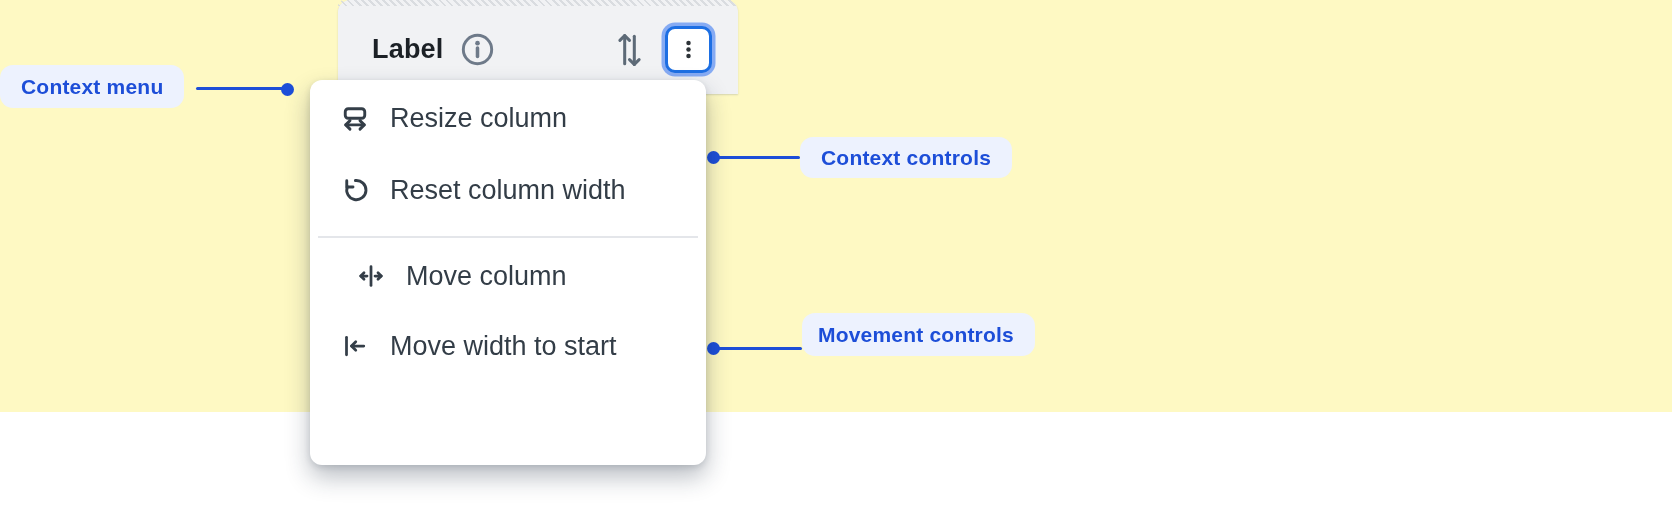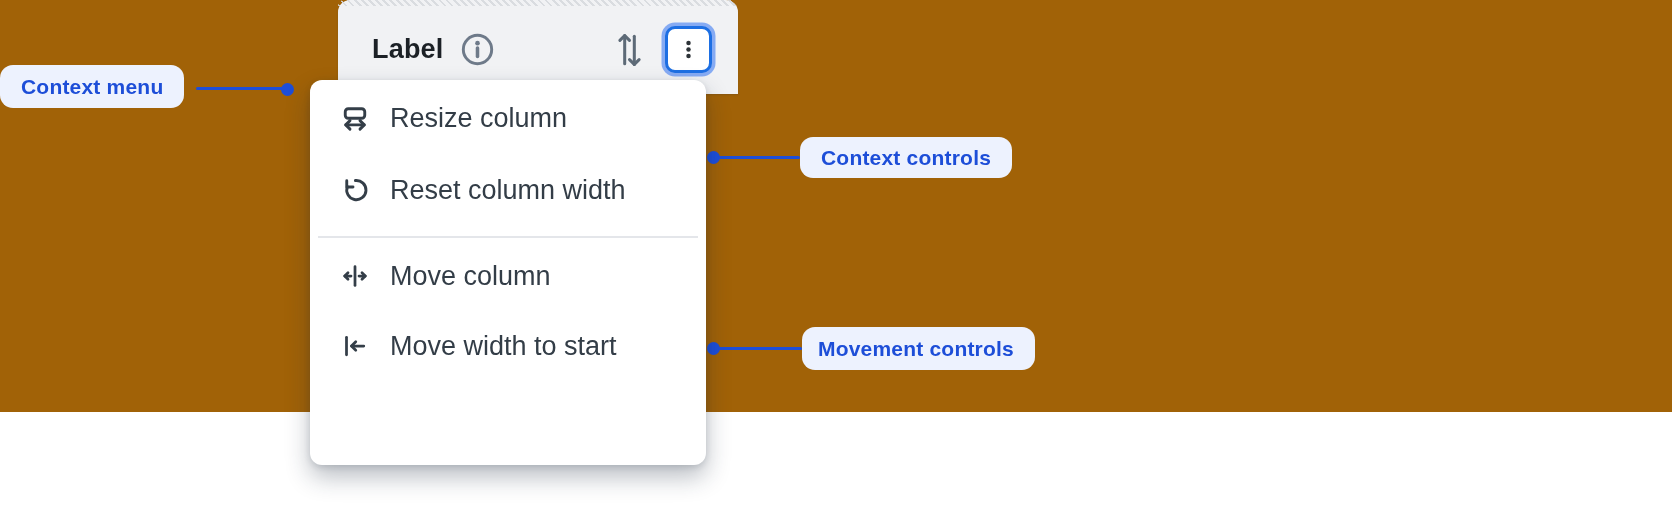--- a/index.html
+++ b/index.html
@@ -10,21 +10,21 @@
     --menu-text:#333d47;
     --focus-ring-inner:#1d6fe3;
     --focus-ring-outer:#86abf3;
     --muted-icon:#66717f;
     --label-text:#1c2126;
     --divider:#e4e6ea;
   }
   *{margin:0;padding:0;box-sizing:border-box;}
   html,body{width:1672px;height:512px;background:#ffffff;overflow:hidden;
     font-family:"Liberation Sans","DejaVu Sans",sans-serif;}
-  .stage{position:relative;width:1672px;height:412px;background:#a16207;text-align:center;}
+  .stage{position:relative;width:1672px;height:412px;background:#fef9c3;text-align:center;}
 
   
   .col-header{
     position:absolute;left:338px;top:0;width:400px;height:94px;
     background:var(--header-bg);
     border-radius:12px 12px 0 0;
     box-shadow:0 1px 2px rgba(9,30,66,.16);
     display:flex;align-items:center;
     padding:5px 26px 0 34px;
   }
@@ -53,21 +53,21 @@
     background:var(--menu-bg);border-radius:12px;
     box-shadow:0 12px 24px rgba(28,40,60,.30),0 2px 6px rgba(28,40,60,.14);
     padding-top:10px;z-index:5;
   }
   .menu-item{
     height:56px;display:flex;align-items:center;
     padding-left:30px;cursor:pointer;color:var(--menu-text);
   }
   .menu-item + .menu-item{margin-top:16px;}
   .group-move .menu-item + .menu-item{margin-top:14px;}
-  .group-move .menu-item:first-child{margin-top:0;}
+  .group-move .menu-item:first-child{margin-top:0;margin-left:16px;}
   .menu-item .icon{width:30px;color:#343e48;}
   .menu-item .mi-label{margin-left:20px;font-size:27px;line-height:1;}
   .menu-divider{border:none;border-top:2px solid var(--divider);margin:18px 8px 10px 8px;}
 
   
   .pill{
     position:absolute;height:43px;display:inline-flex;align-items:center;
     padding:0 21px;border-radius:13px;background:var(--annotation-bg);
     color:var(--annotation-accent);font-size:21px;font-weight:700;letter-spacing:.2px;
     white-space:nowrap;
@@ -75,21 +75,21 @@
   .ann-line{position:absolute;height:3px;background:var(--annotation-accent);border-radius:2px;}
   .ann-dot{position:absolute;width:13px;height:13px;border-radius:50%;background:var(--annotation-accent);}
   .pill-context{left:0;top:65px;}
   .line-context{left:196px;top:87px;width:87px;}
   .dot-context{left:281px;top:83px;}
   .dot-resize{left:707px;top:151px;}
   .line-resize{left:714px;top:156px;width:86px;}
   .pill-resize{left:800px;top:137px;height:41px;}
   .dot-move{left:707px;top:342px;}
   .line-move{left:714px;top:347px;width:88px;}
-  .pill-move{left:802px;top:327px;padding-left:16px;}
+  .pill-move{left:802px;top:313px;padding-left:16px;}
 
   svg{display:block;}
 </style>
 </head>
 <body>
 
 <div class="stage">
 
   <div class="col-header">
     <span class="col-title">Label</span>

